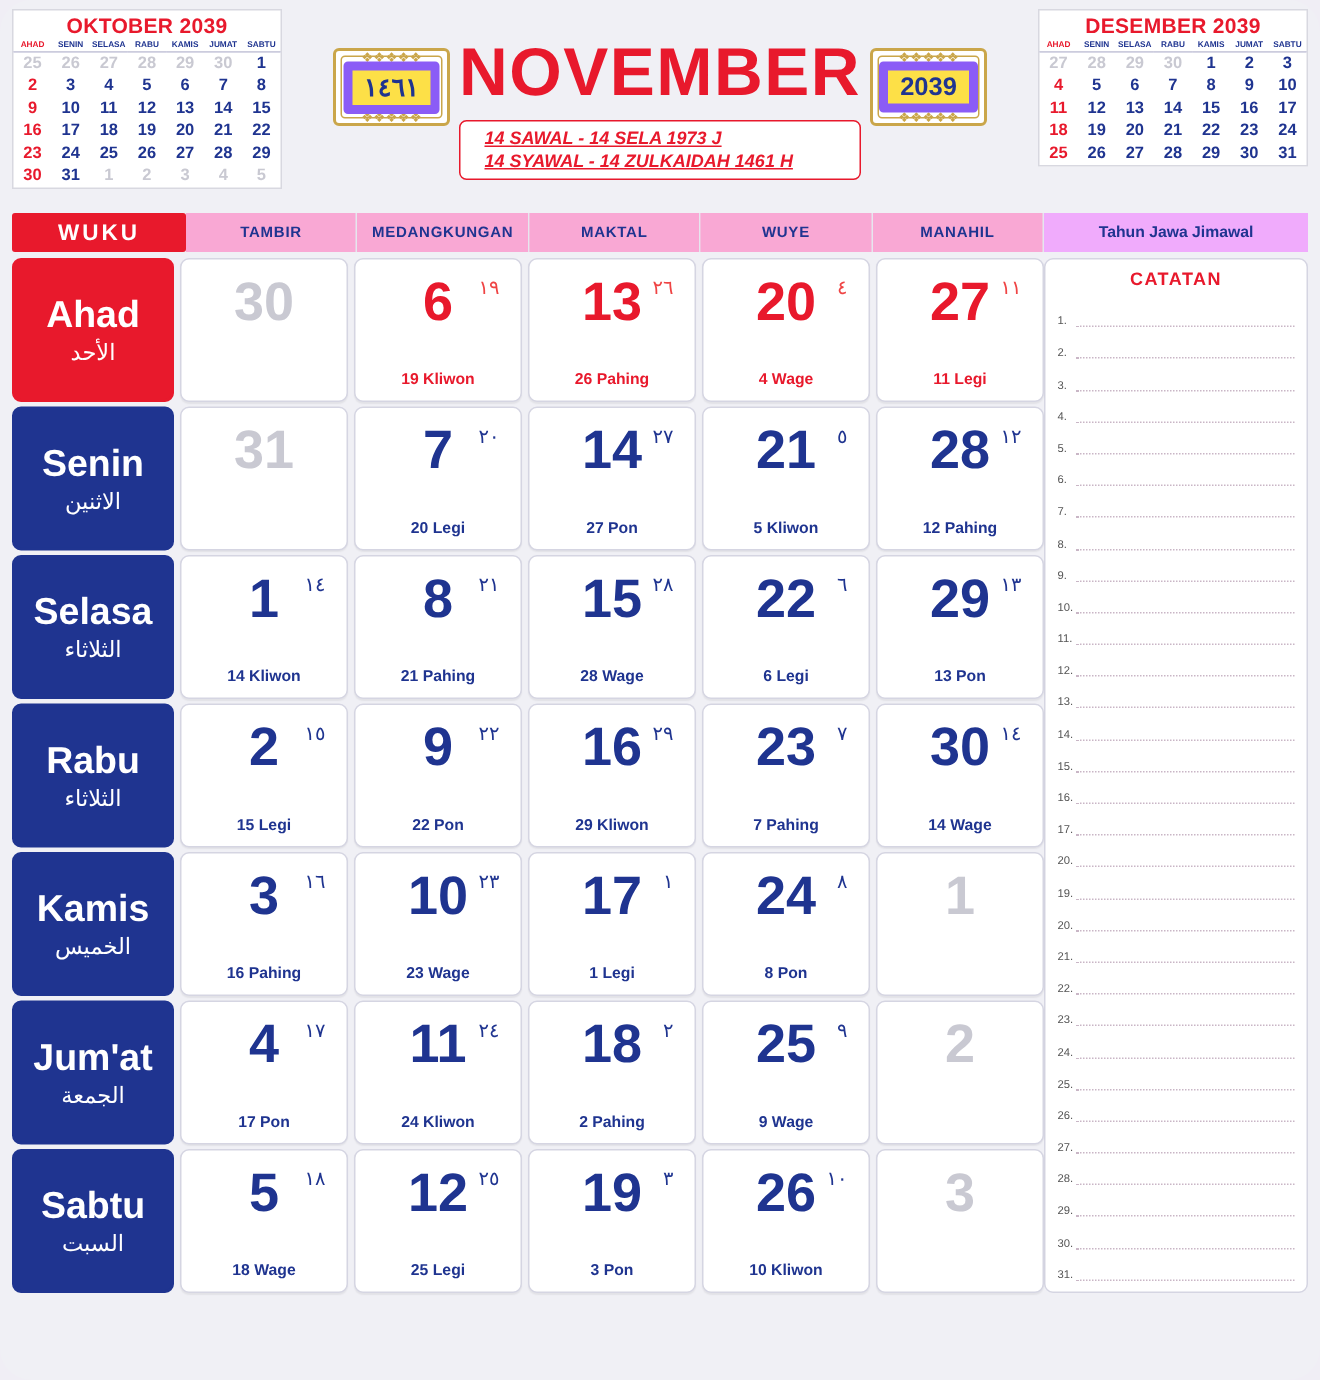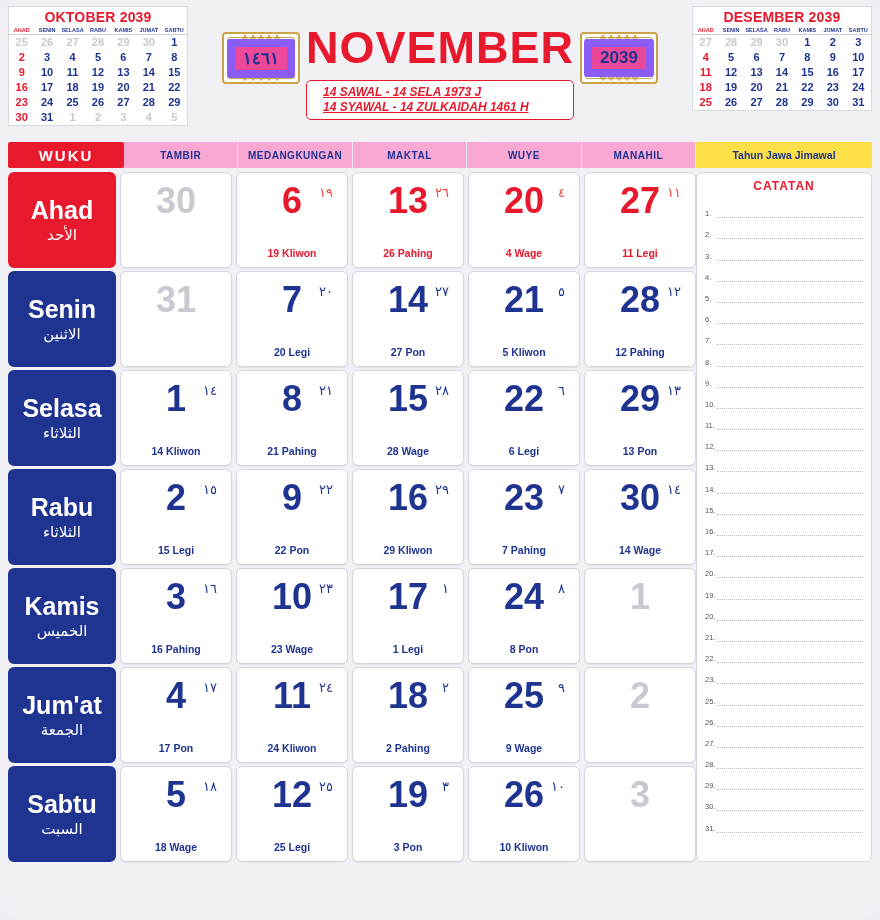--- a/index.html
+++ b/index.html
@@ -28,21 +28,21 @@
   .hijri-badge, .year-badge {
     width:78px; height:52px; margin-top:22px;
     border:2px solid #caa64a; border-radius:4px;
     background:#fff; position:relative;
     display:flex; align-items:center; justify-content:center;
   }
   .hijri-badge::before, .year-badge::before {
     content:""; position:absolute; inset:3px; border:1px solid #caa64a; border-radius:3px;
   }
   .badge-inner {
-    border:8px solid #8b5cf6; border-radius:3px; background:#ec4899;
+    border:6px solid #8b5cf6; border-radius:3px; background:#fde047;
     padding:1px 8px; font-size:17px; font-weight:bold; color:#1f3490; position:relative; z-index:2;
   }
   .ornament { position:absolute; left:0; right:0; text-align:center; color:#caa64a; font-size:9px; z-index:1; }
   .ornament.top { top:-1px; } .ornament.bot { bottom:-1px; }
 
   .title-block { text-align:left; margin:0 6px; }
   .month-title { font-size:45px; font-weight:bold; color:#e8192c; letter-spacing:1px; line-height:52px; margin-top:12px; }
   .sub-box { border:1.5px solid #e8192c; border-radius:5px; padding:4px 16px; margin-top:6px; background:#fff; }
   .sub-line { color:#e8192c; font-size:12px; font-weight:bold; font-style:italic; line-height:15px;text-decoration:underline; }
 
@@ -51,21 +51,21 @@
   .wuku-label {
     width:116px; background:#e8192c; color:#fff; font-weight:bold; font-size:15px;
     display:flex; align-items:center; justify-content:center; letter-spacing:2px;
     border-radius:2px;
   }
   .wuku-cell {
     flex:1; background:#f9a8d4; color:#1f3490; font-weight:bold; font-size:10px;
     display:flex; align-items:center; justify-content:center; letter-spacing:.5px;
     border-right:1px solid #e6e6ee;
   }
-  .wuku-note { width:176px; background:#fde047; color:#1f3490; font-weight:bold; font-size:10.5px;
+  .wuku-note { width:176px; background:#f0abfc; color:#1f3490; font-weight:bold; font-size:10.5px;
     display:flex; align-items:center; justify-content:center; }
 
   
   .body-wrap { display:flex; padding:0 8px; }
   .grid { flex:1; }
   .row { display:flex; height:96px; margin-bottom:3px; }
 
   .daycell {
     width:108px; margin-right:4px; border:2px solid #1f3490; border-radius:6px;
     background:#1f3490; color:#fff; display:flex; flex-direction:column;
@@ -574,20 +574,24 @@
           </div>
           <div class="note-line">
             <span class="note-num">22.</span>
             <span class="note-dots"></span>
           </div>
           <div class="note-line">
             <span class="note-num">23.</span>
             <span class="note-dots"></span>
           </div>
           <div class="note-line">
+            <span class="note-num">24.</span>
+            <span class="note-dots"></span>
+          </div>
+          <div class="note-line">
             <span class="note-num">25.</span>
             <span class="note-dots"></span>
           </div>
           <div class="note-line">
             <span class="note-num">26.</span>
             <span class="note-dots"></span>
           </div>
           <div class="note-line">
             <span class="note-num">27.</span>
             <span class="note-dots"></span>

